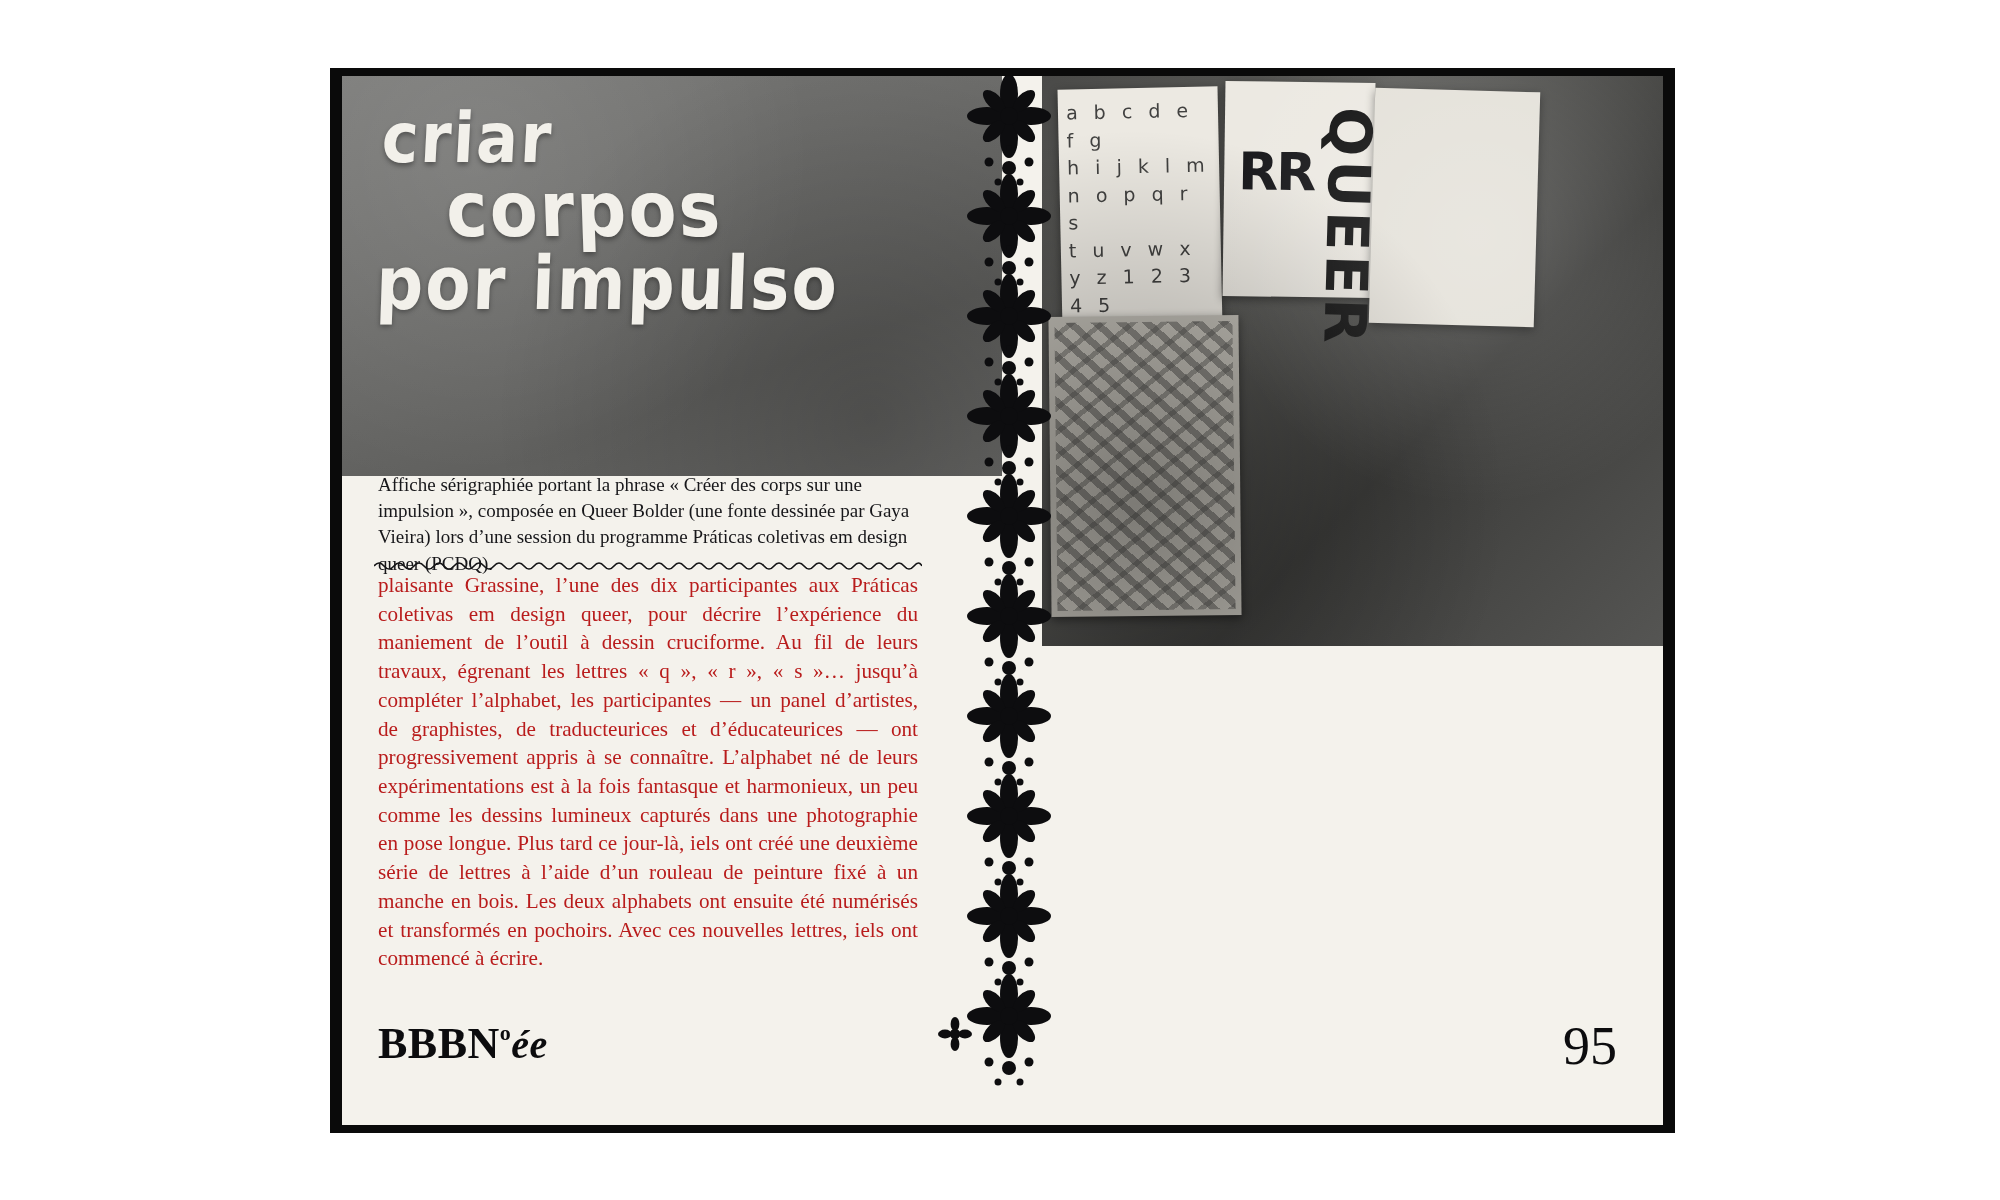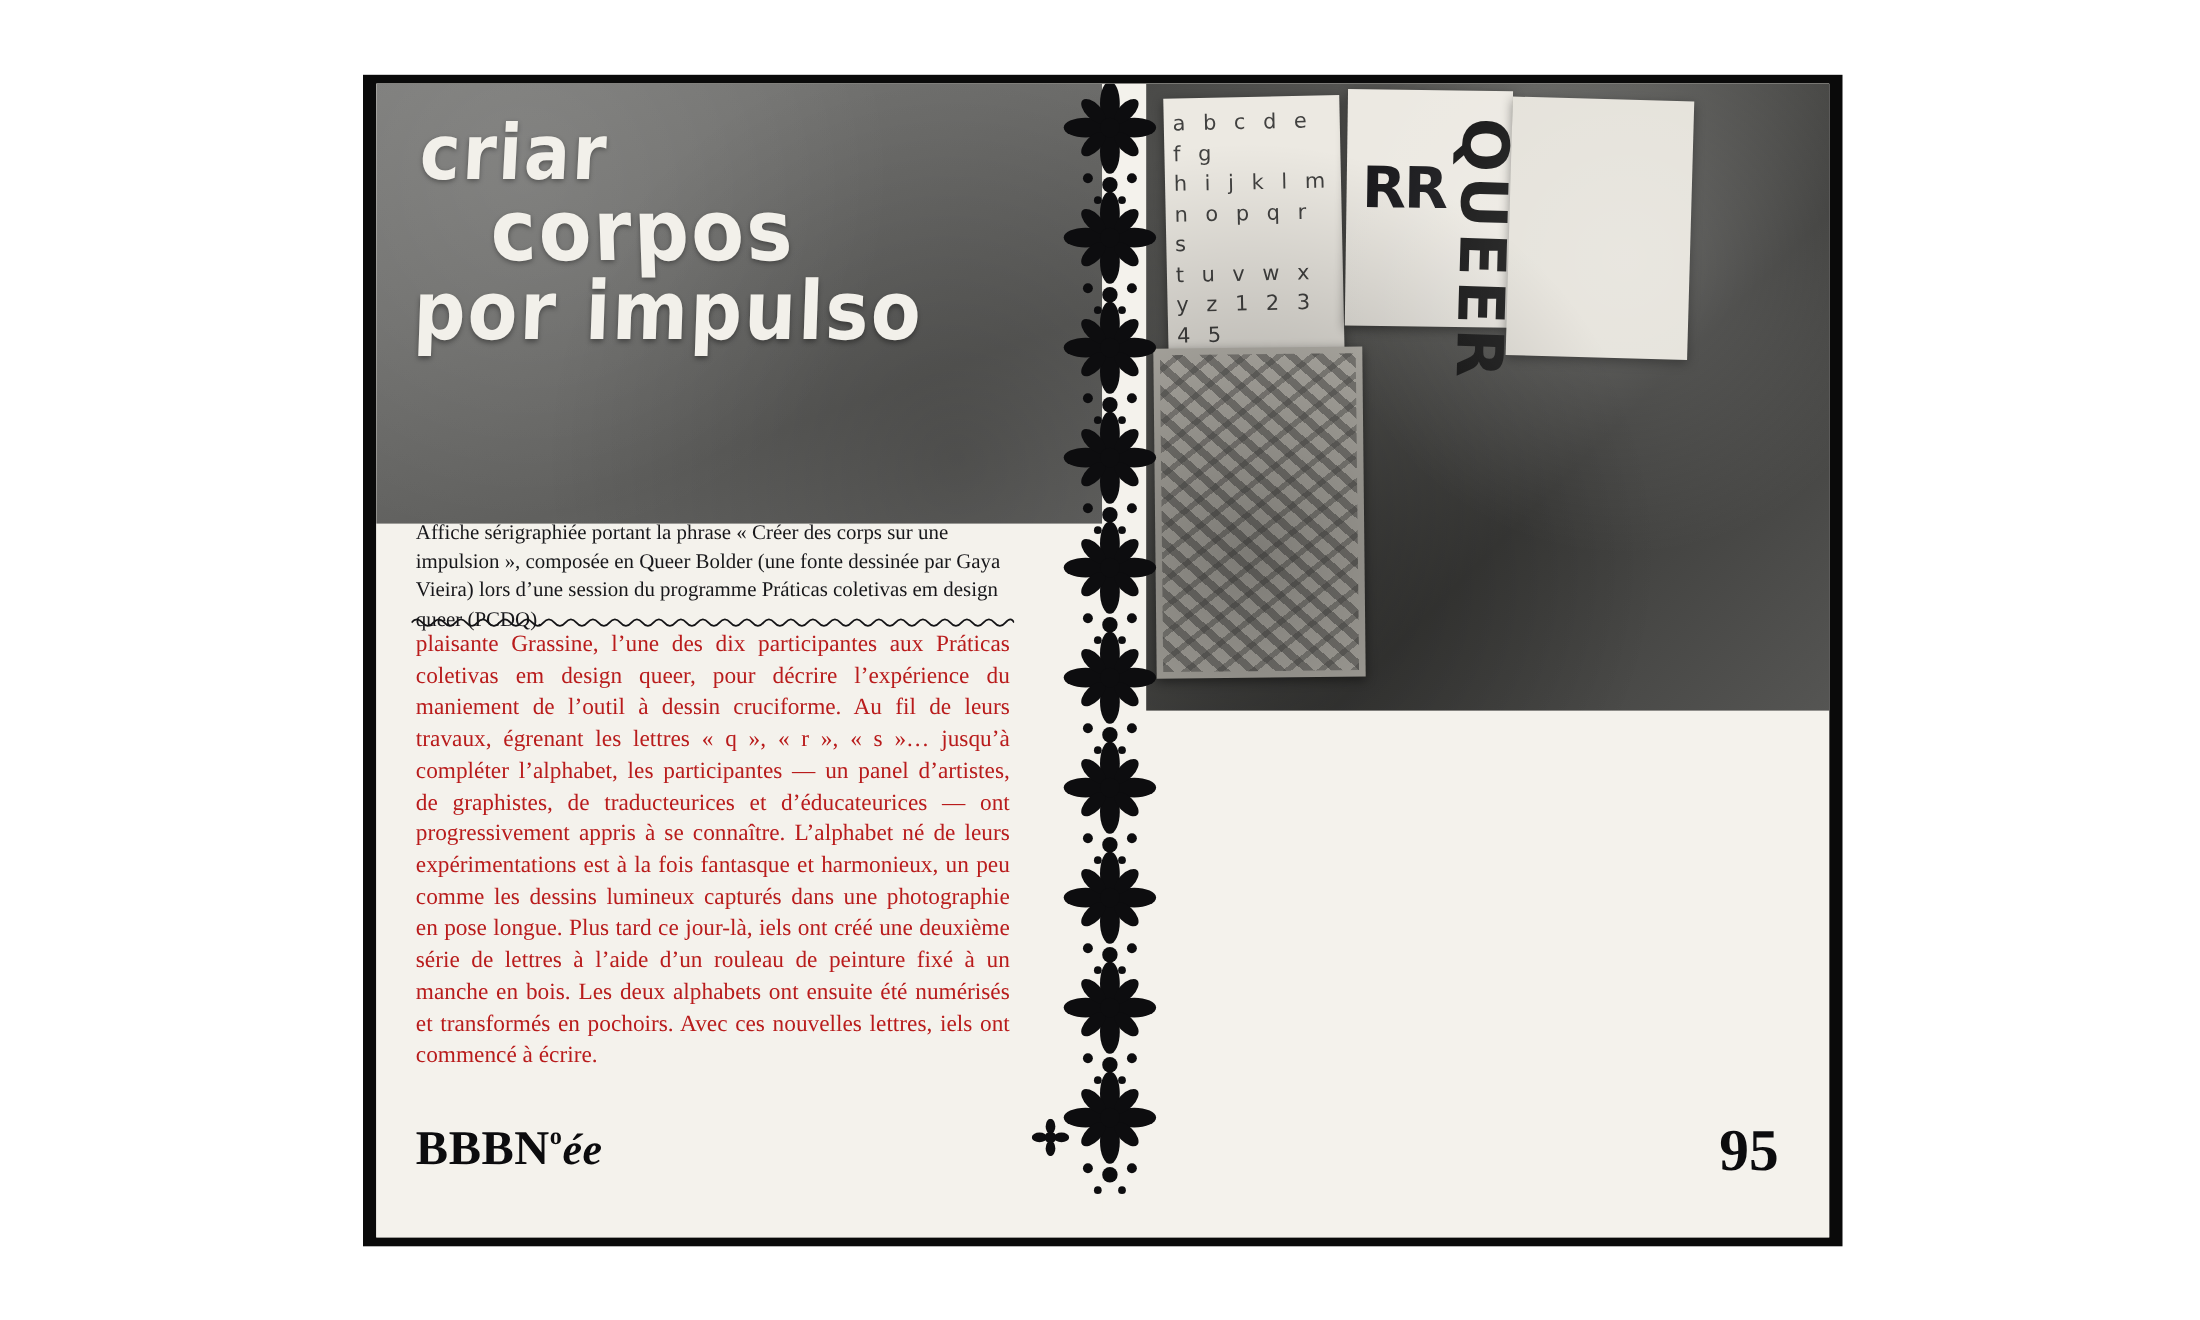--- a/index.html
+++ b/index.html
@@ -233,21 +233,20 @@
       repeating-linear-gradient(-38deg, rgba(30,30,30,0.45) 0 5px, rgba(0,0,0,0) 5px 19px);
     opacity: 0.65;
   }
   .folio {
     position: absolute;
     right: 46px;
     bottom: 48px;
     font-family: "Liberation Serif", serif;
     font-size: 54px;
     color: #0c0c0e;
-    font-weight: bold;
   }
 </style>
 </head>
 <body>
 
 <div id="page">
 
   <div class="spread-frame">
     <div class="spread-inner">
 

